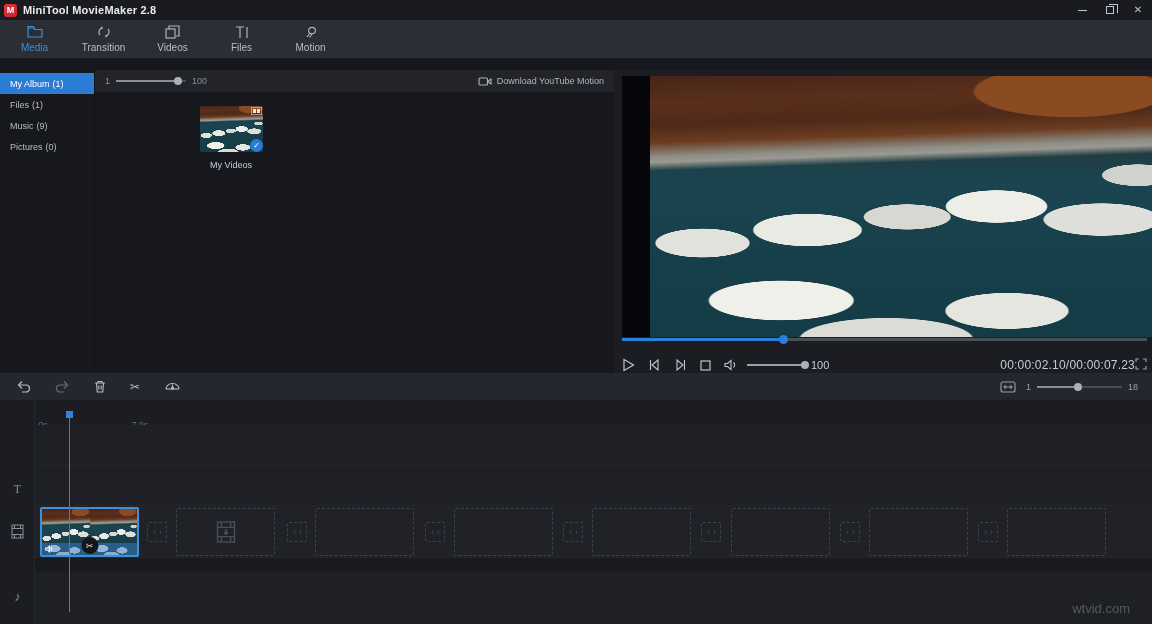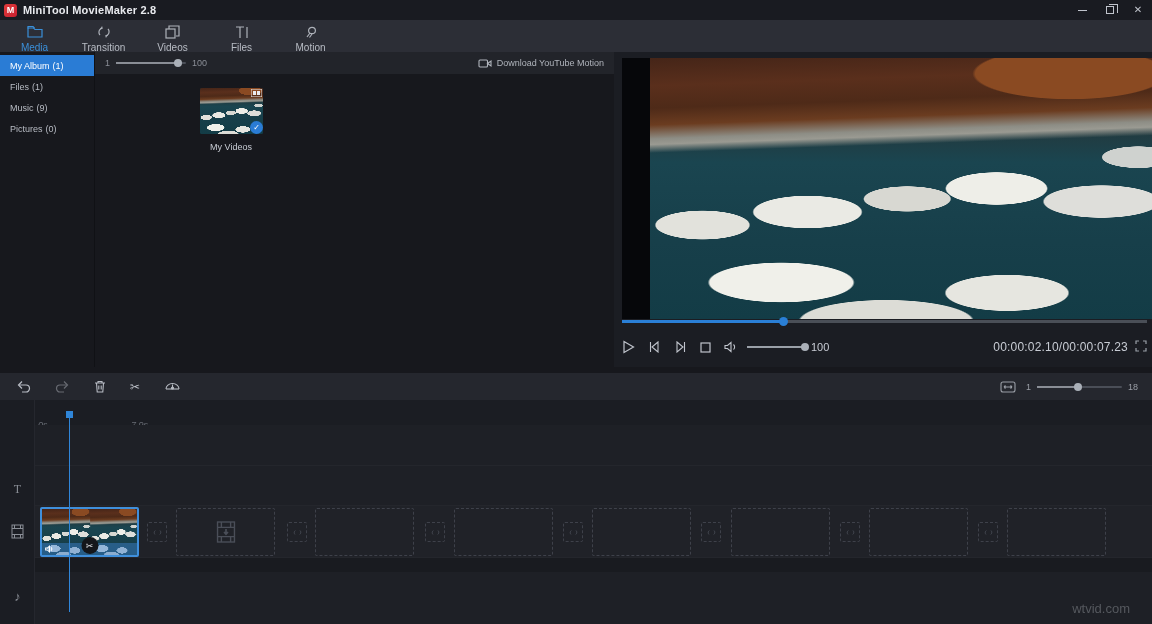--- a/index.html
+++ b/index.html
@@ -43,21 +43,21 @@
   .tab.active { color:#3a8fd9; }
   .tab.active svg { stroke:#3a8fd9; }
   .tab-label { font-size:10px; }
   .toolbar-right { margin-left:auto; display:flex; align-items:center; gap:8px; padding-right:14px; }
   .toolbar-right .tab { width:62px; }
   .menu-btn { width:40px; display:flex; align-items:center; justify-content:center; }
   .menu-lines { display:flex; flex-direction:column; gap:4px; }
   .menu-lines span { display:block; width:20px; height:1.5px; background:#c8ccd4; }
 
   
-  .workspace { position:absolute; left:0; top:52px; width:1152px; height:315px; background:#17181d; }
+  .workspace { position:absolute; left:0; top:70px; width:1152px; height:315px; background:#17181d; }
 
   
   .sidebar { position:absolute; left:0; top:0; width:95px; height:100%; background:#17181d; border-right:1px solid #101115; padding-top:3px; }
   .side-item { height:21px; display:flex; align-items:center; padding-left:10px; color:#b8bcc4; gap:3px; }
   .side-item.active { background:#2a7cd5; color:#fff; }
 
   
   .media-panel { position:absolute; left:95px; top:0; width:519px; height:100%; }
   .media-topbar {
     position:absolute; left:0; top:0; width:100%; height:22px; background:#22242a;
@@ -106,21 +106,21 @@
   
   .preview { position:absolute; left:614px; top:0; width:538px; height:100%; background:#1b1d23; }
   .video-frame { position:absolute; left:8px; top:6px; width:525px; height:261px; background:#06070a; }
   .video-content { position:absolute; left:28px; right:24px; top:0; bottom:0; }
   .progressbar { position:absolute; left:8px; top:268px; width:525px; height:3px; background:#4a4f57; }
   .progress-fill { position:absolute; left:0; top:0; height:3px; background:#2a7fd6; }
   .progress-knob { position:absolute; top:-3px; width:9px; height:9px; margin-left:-4px; border-radius:50%; background:#2a7fd6; }
   .transport { position:absolute; left:8px; top:280px; width:525px; height:30px; display:flex; align-items:center; gap:13px; color:#c0c4cc; }
   .tbtn { display:flex; align-items:center; justify-content:center; }
   .vol-slider .slider-track { width:58px; }
-  .time-group { margin-left:auto; display:flex; gap:7px; }
+  .time-group { margin-left:auto; display:flex; gap:0; }
   .time-text { font-size:12px; color:#c8ccd4; letter-spacing:.2px; }
 
   
   .tl-toolbar {
     position:absolute; left:0; top:373px; width:1152px; height:27px;
     background:#25272e; display:flex; align-items:center; color:#b8bcc4;
   }
   .tl-left { display:flex; align-items:center; gap:24px; padding-left:16px; }
   .tl-right { margin-left:auto; display:flex; align-items:center; gap:10px; padding-right:14px; color:#9a9ea6; }
   .tl-zoom .slider-track { width:85px; }

